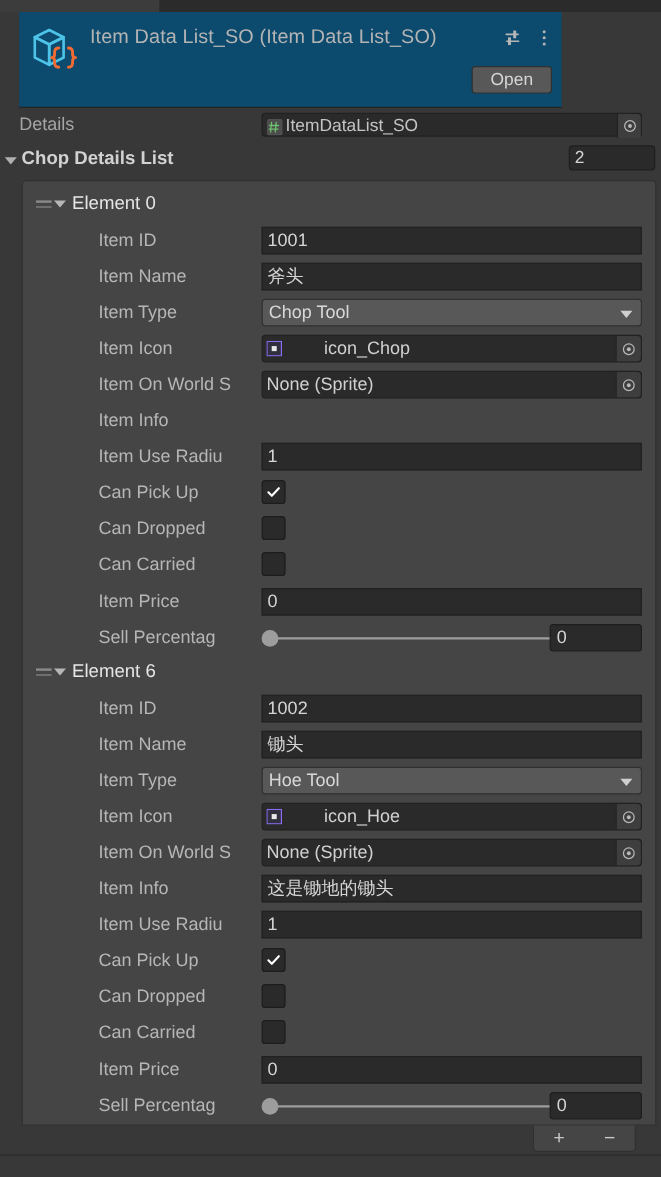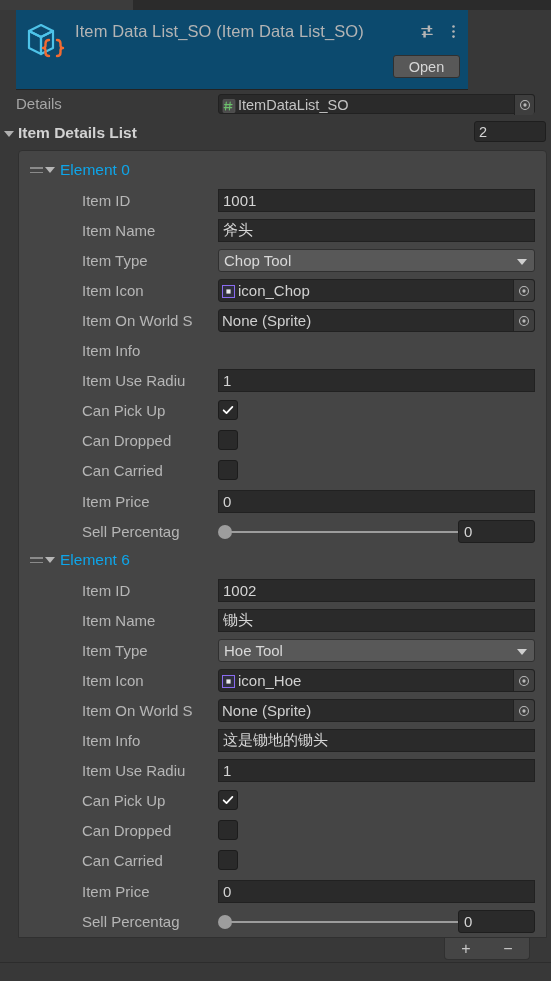--- a/index.html
+++ b/index.html
@@ -58,42 +58,42 @@
                  display:flex; align-items:center; justify-content:space-around; }
   .footer-btn { color:#c8c8c8; font-size:16px; cursor:pointer; width:28px; text-align:center; line-height:1; }
 
   
   .el-header { position:absolute; height:24px; display:flex; align-items:center; }
   .drag-handle { width:14px; height:10px; margin-left:6px; margin-right:1px; display:flex;
                  flex-direction:column; justify-content:center; gap:3px; cursor:grab; }
   .drag-handle i { display:block; height:1.5px; background:#8a8a8a; width:13px; }
   .el-tri { width:0; height:0; border-left:5px solid transparent; border-right:5px solid transparent;
             border-top:6px solid #b6b6b6; margin-right:5px; cursor:pointer; }
-  .el-name { font-size:15.5px; color:#0ea5e9;text-align:center; }
+  .el-name { font-size:15.5px; color:#e5e5e5;text-align:center; }
 
   .row { position:absolute; left:0; width:447px; height:30px; }
   .row-label { position:absolute; left:82px; top:6px; font-size:15px; color:#b6b6b6;
                white-space:nowrap; overflow:hidden; width:134px; }
 
   .txtfield { position:absolute; left:218px; top:3px; width:317px; height:23px;
               background:#2a2a2a; border:1px solid #212121; border-radius:0;
               color:#d5d5d5; font-size:15px; display:flex; align-items:center;
               padding-left:4px; cursor:text; white-space:nowrap; overflow:hidden; }
 
   .dropdown { position:absolute; left:218px; top:3px; width:317px; height:23px;
               background:#585858; border:1px solid #303030; border-radius:3px;
               color:#d8d8d8; font-size:15px; display:flex; align-items:center;
               padding-left:5px; cursor:pointer; }
   .dd-arrow { position:absolute; right:7px; top:9px; width:0; height:0;
               border-left:5px solid transparent; border-right:5px solid transparent;
               border-top:6px solid #cfcfcf; }
 
   .objrow { position:absolute; left:218px; top:3px; width:317px; height:23px;
             background:#2a2a2a; border:1px solid #212121; border-radius:3px;
-            display:flex; align-items:center; cursor:pointer; }
+            display:flex; align-items:center; cursor:pointer;gap:32px; }
   .objrow .txt { font-size:15px; color:#d0d0d0; padding-left:3px; white-space:nowrap; overflow:hidden; }
   .objrow .picker { width:21px; height:21px; top:0; }
   .sprite-thumb { width:13px; height:13px; margin-left:3px; flex:0 0 auto; }
 
   .checkbox { position:absolute; left:218px; top:4px; width:20px; height:20px;
               background:#2a2a2a; border:1px solid #1c1c1c; border-radius:3px; cursor:pointer;
               display:flex; align-items:center; justify-content:center; }
 
   .slider-wrap { position:absolute; left:218px; top:3px; width:317px; height:23px; }
   .slider-track { position:absolute; left:6px; top:11px; width:237px; height:2px; background:#9d9d9d;
@@ -175,21 +175,21 @@
       <svg viewBox="0 0 14 14" width="12" height="12">
         <circle cx="7" cy="7" r="5.2" fill="none" stroke="#b8b8b8" stroke-width="1.2"></circle>
         <circle cx="7" cy="7" r="1.9" fill="#b8b8b8"></circle>
       </svg>
     </span>
   </div>
 </div>
 
 <div class="list-header">
   <div class="foldout-tri" style="left:4px; top:9px;"></div>
-  <div class="list-title">Item Details List</div>
+  <div class="list-title">Chop Details List</div>
 </div>
 <div class="size-field">2</div>
 
 <div class="list-box"></div>
 <div class="list-footer">
   <span class="footer-btn">+</span>
   <span class="footer-btn">−</span>
 </div>
 
 <div class="el-header" style="left:24px; top:158px; width:500px;">

